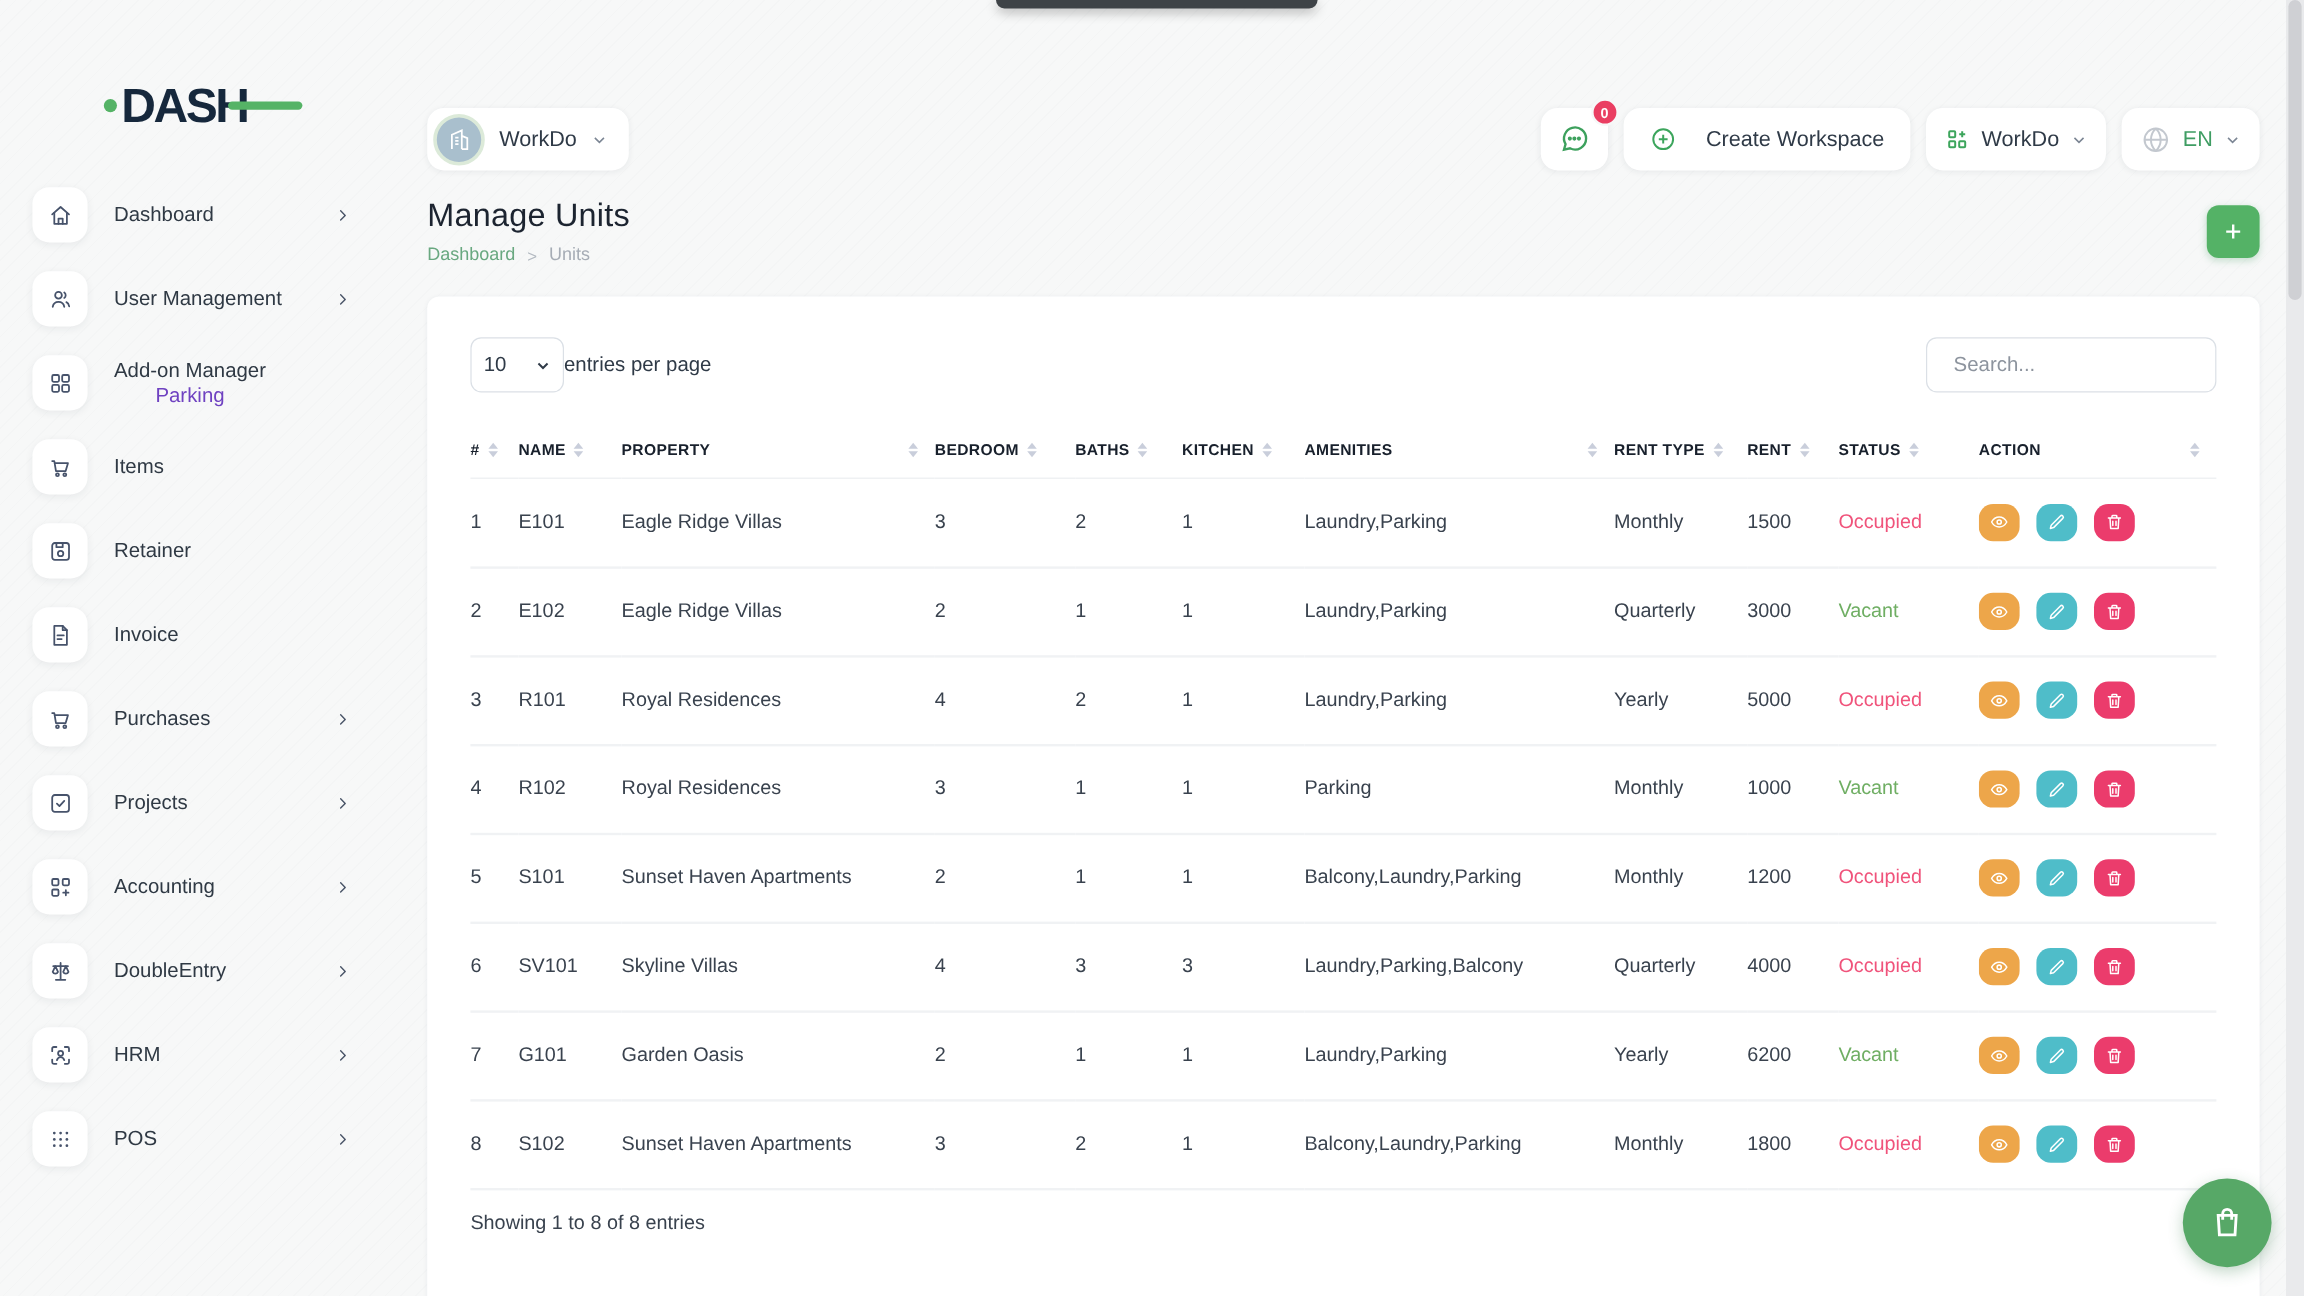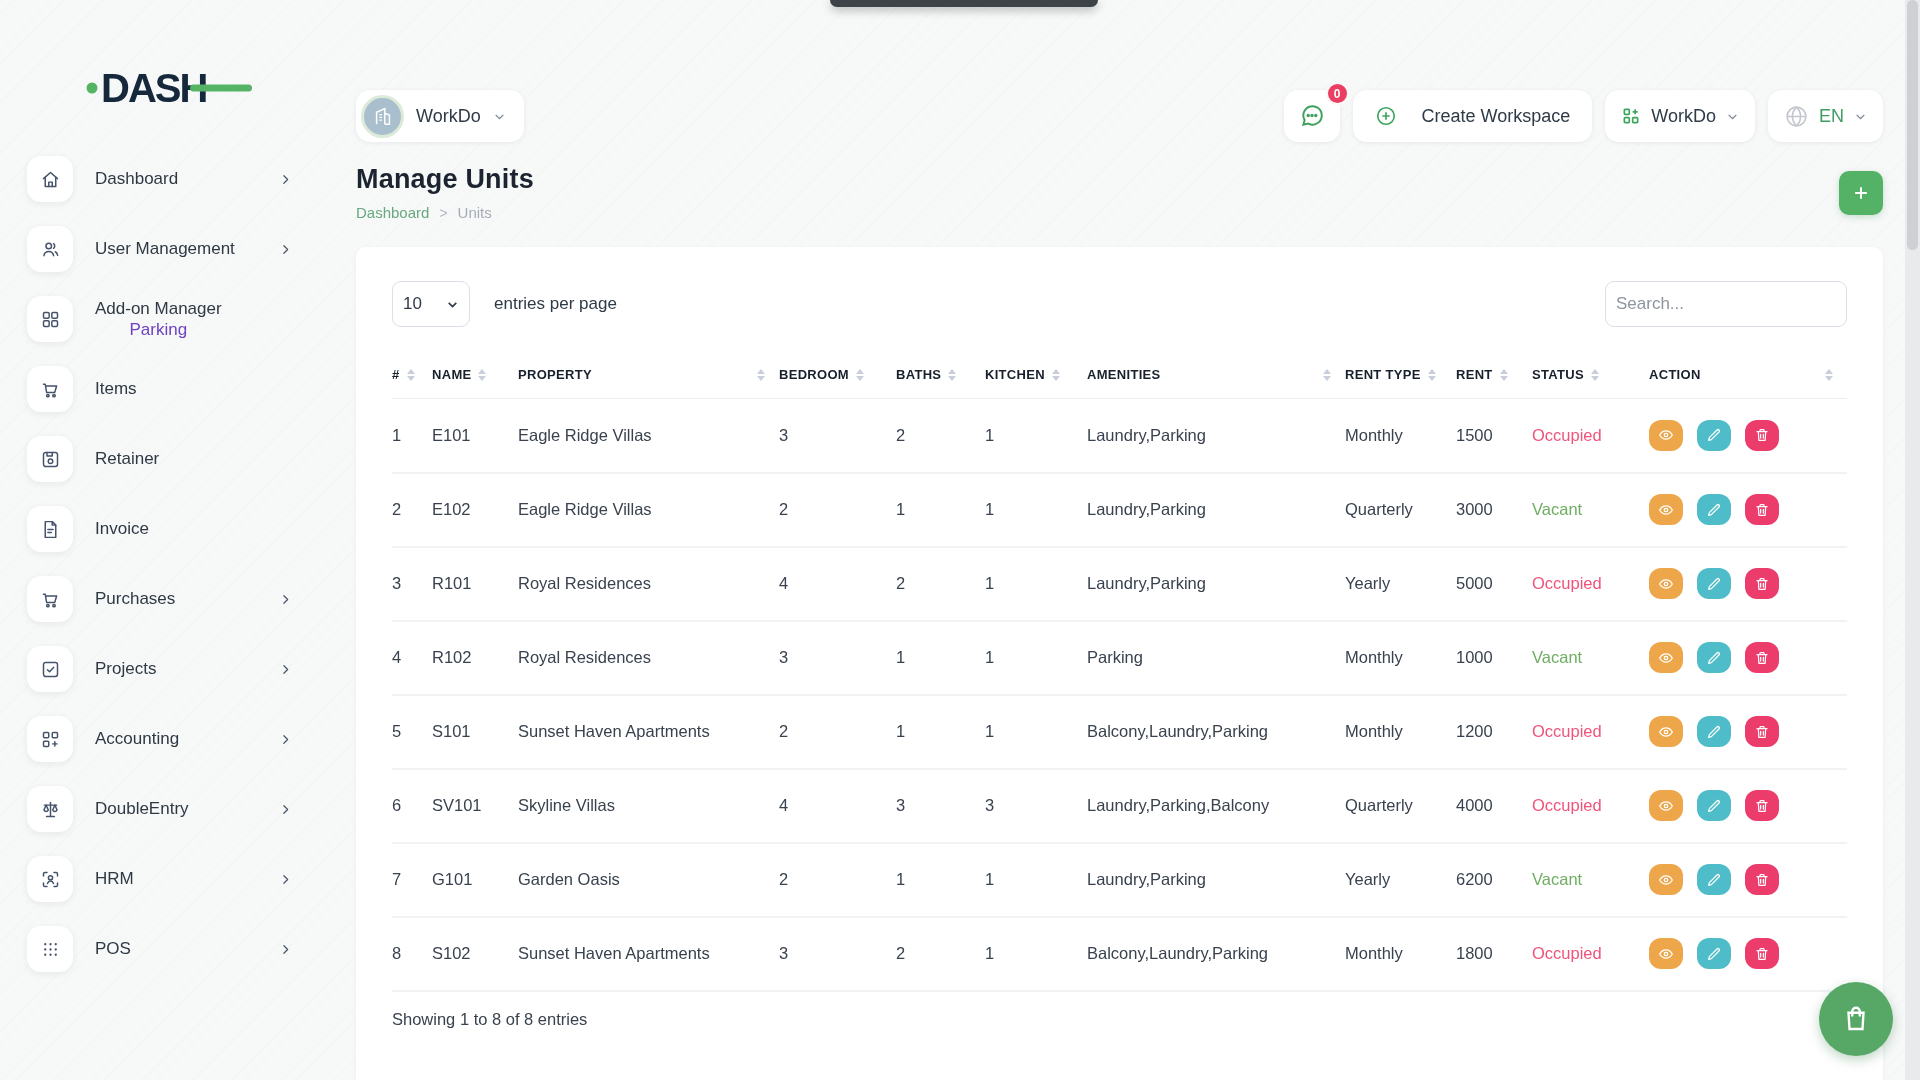--- a/index.html
+++ b/index.html
@@ -57,41 +57,41 @@
           display:flex; align-items:center; justify-content:center; border:2px solid #f7f8f8; }
   .cw-pill{ height:52px; padding:0 22px; gap:25px; font-size:18px; color:#2f3a47; }
   .cw-pill svg{ width:22px; height:22px; color:#3ca55c; }
   .wd-pill{ height:52px; padding:0 16px; gap:10px; font-size:18px; color:#2f3a47; }
   .wd-pill .grid-ic{ color:#3ca55c; display:flex;} .wd-pill .grid-ic svg{ width:20px; height:20px; }
   .lang-pill{ height:52px; padding:0 16px; gap:10px; }
   .lang-pill .globe{ color:#c3c8cf; display:flex; } .lang-pill .globe svg{ width:25px; height:25px; }
   .lang-pill .lang{ font-size:18px; color:var(--en-green); }
 
   .title-row{ display:flex; align-items:center; margin-top:22px; }
-  .page-title{ font-size:27px; font-weight:700; color:#1c2430; letter-spacing:.2px; }
+  .page-title{ font-size:27px; font-weight:400; color:#1c2430; letter-spacing:.2px; }
   .breadcrumb{ margin-top:9px; font-size:15px; display:flex; gap:10px; align-items:center; }
   .breadcrumb .bc-link{ color:var(--link-green); cursor:pointer; }
   .breadcrumb .bc-sep{ color:#b3b9c1; font-size:14px; }
   .breadcrumb .bc-cur{ color:#a6acb5; }
   .add-btn{ margin-left:auto; width:44px; height:44px; border-radius:10px; background:var(--green);
             border:none; color:#fff; display:flex; align-items:center; justify-content:center;
             box-shadow:0 2px 6px rgba(60,150,90,.25); cursor:pointer; }
   .add-btn svg{ width:20px; height:20px; }
 
   
   .card{ margin-top:26px; background:#fff; border-radius:10px; box-shadow:0 1px 4px rgba(40,50,90,.06);
          height:920px; padding:34px 36px 0; }
   .controls{ display:flex; align-items:center; margin-bottom:26px; }
   .pagesize{ width:78px; height:46px; border:1px solid var(--border); border-radius:9px; background:#fff;
              display:flex; align-items:center; justify-content:center; gap:24px; font-size:17px;
              color:#2f3a47; cursor:pointer; }
   .pagesize svg{ width:13px; height:13px; color:#2f3a47; }
-  .entries-lbl{ margin-left:24px; font-size:17px; color:#2f3a47; }
+  .entries-lbl{ font-size:17px; color:#2f3a47; }
   .search{ margin-left:auto; width:242px; height:46px; border:1px solid var(--border); border-radius:9px;
-           padding:0 10px; font-size:17px; color:#2f3a47; outline:none; background:#fff;
+           padding:0 22px; font-size:17px; color:#2f3a47; outline:none; background:#fff;
            font-family:"Liberation Sans","DejaVu Sans",sans-serif; }
   .search::placeholder{ color:#8d949e; }
 
   table{ width:100%; border-collapse:collapse; table-layout:fixed; }
   thead th{ font-size:13px; font-weight:700; color:#18202c; text-align:left; letter-spacing:.3px;
             padding:14px 4px 16px 0; border-bottom:1px solid #eceef1; white-space:nowrap; cursor:pointer; }
   th .th-in{ display:flex; align-items:center; gap:7px; }
   th .th-in.spread{ justify-content:space-between; padding-right:10px; }
   .sort{ display:inline-flex; flex-direction:column; gap:2px; }
   .sort i{ display:block; width:0; height:0; border-left:4px solid transparent; border-right:4px solid transparent; }

